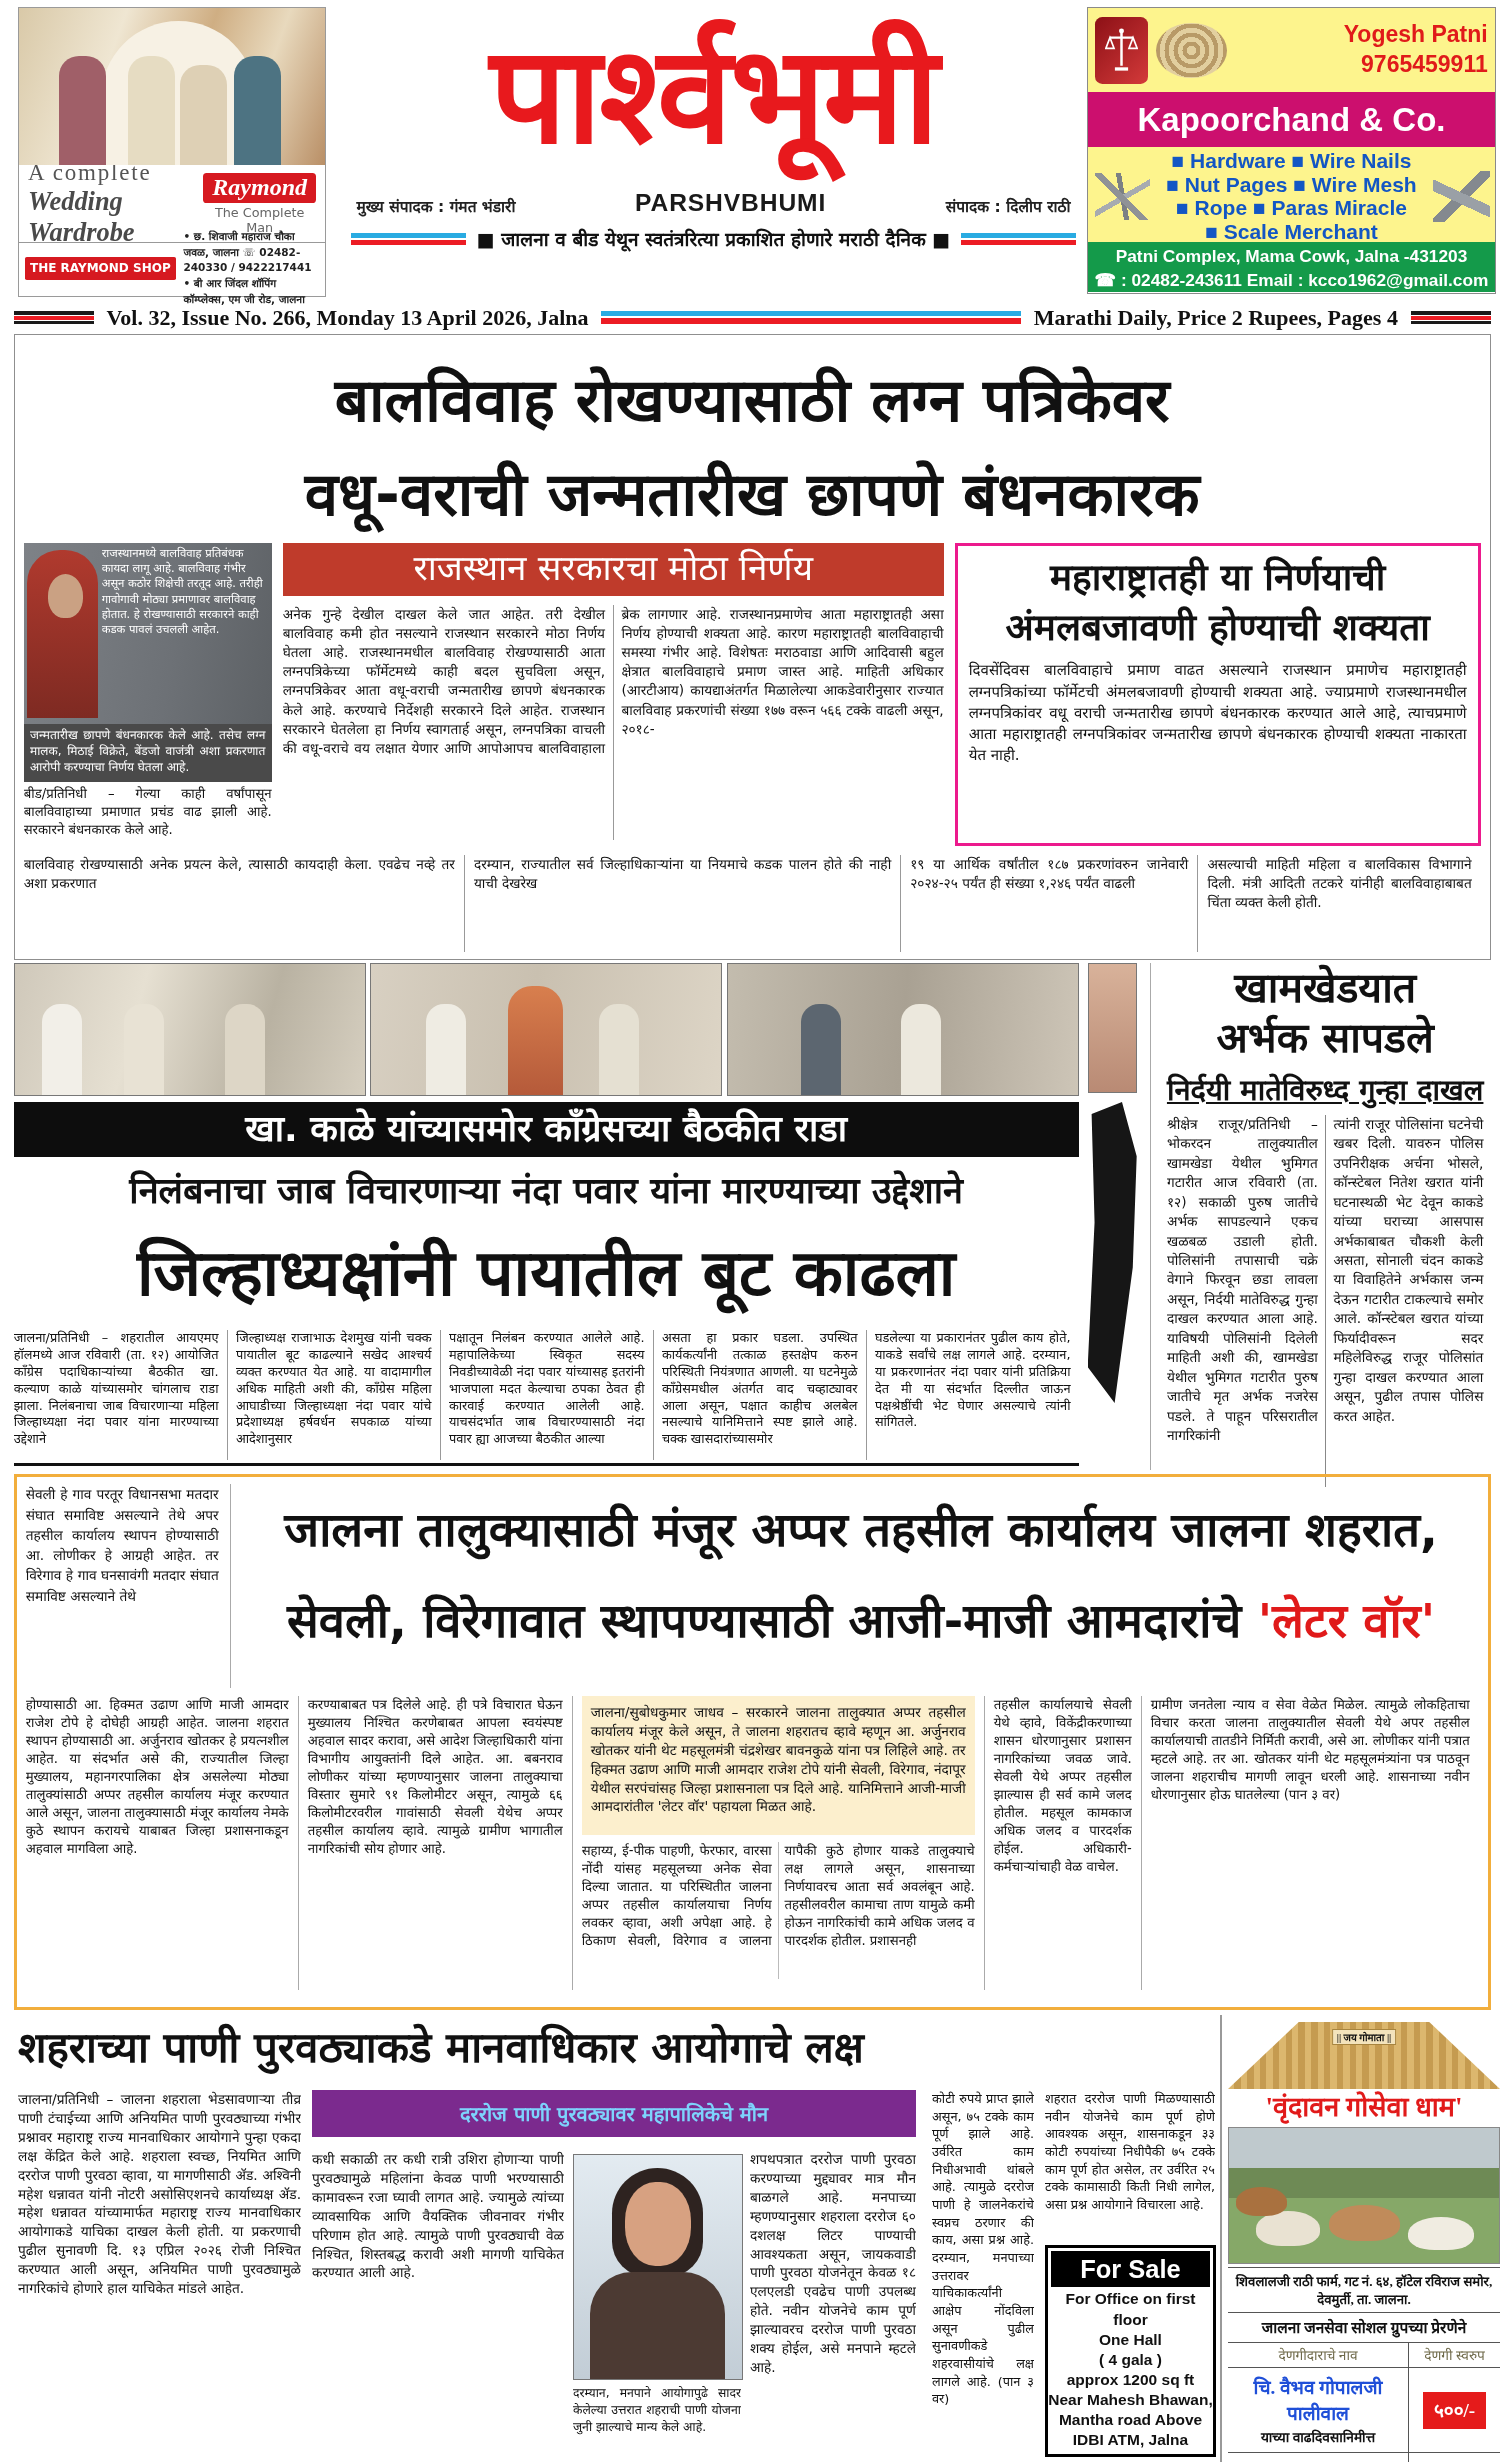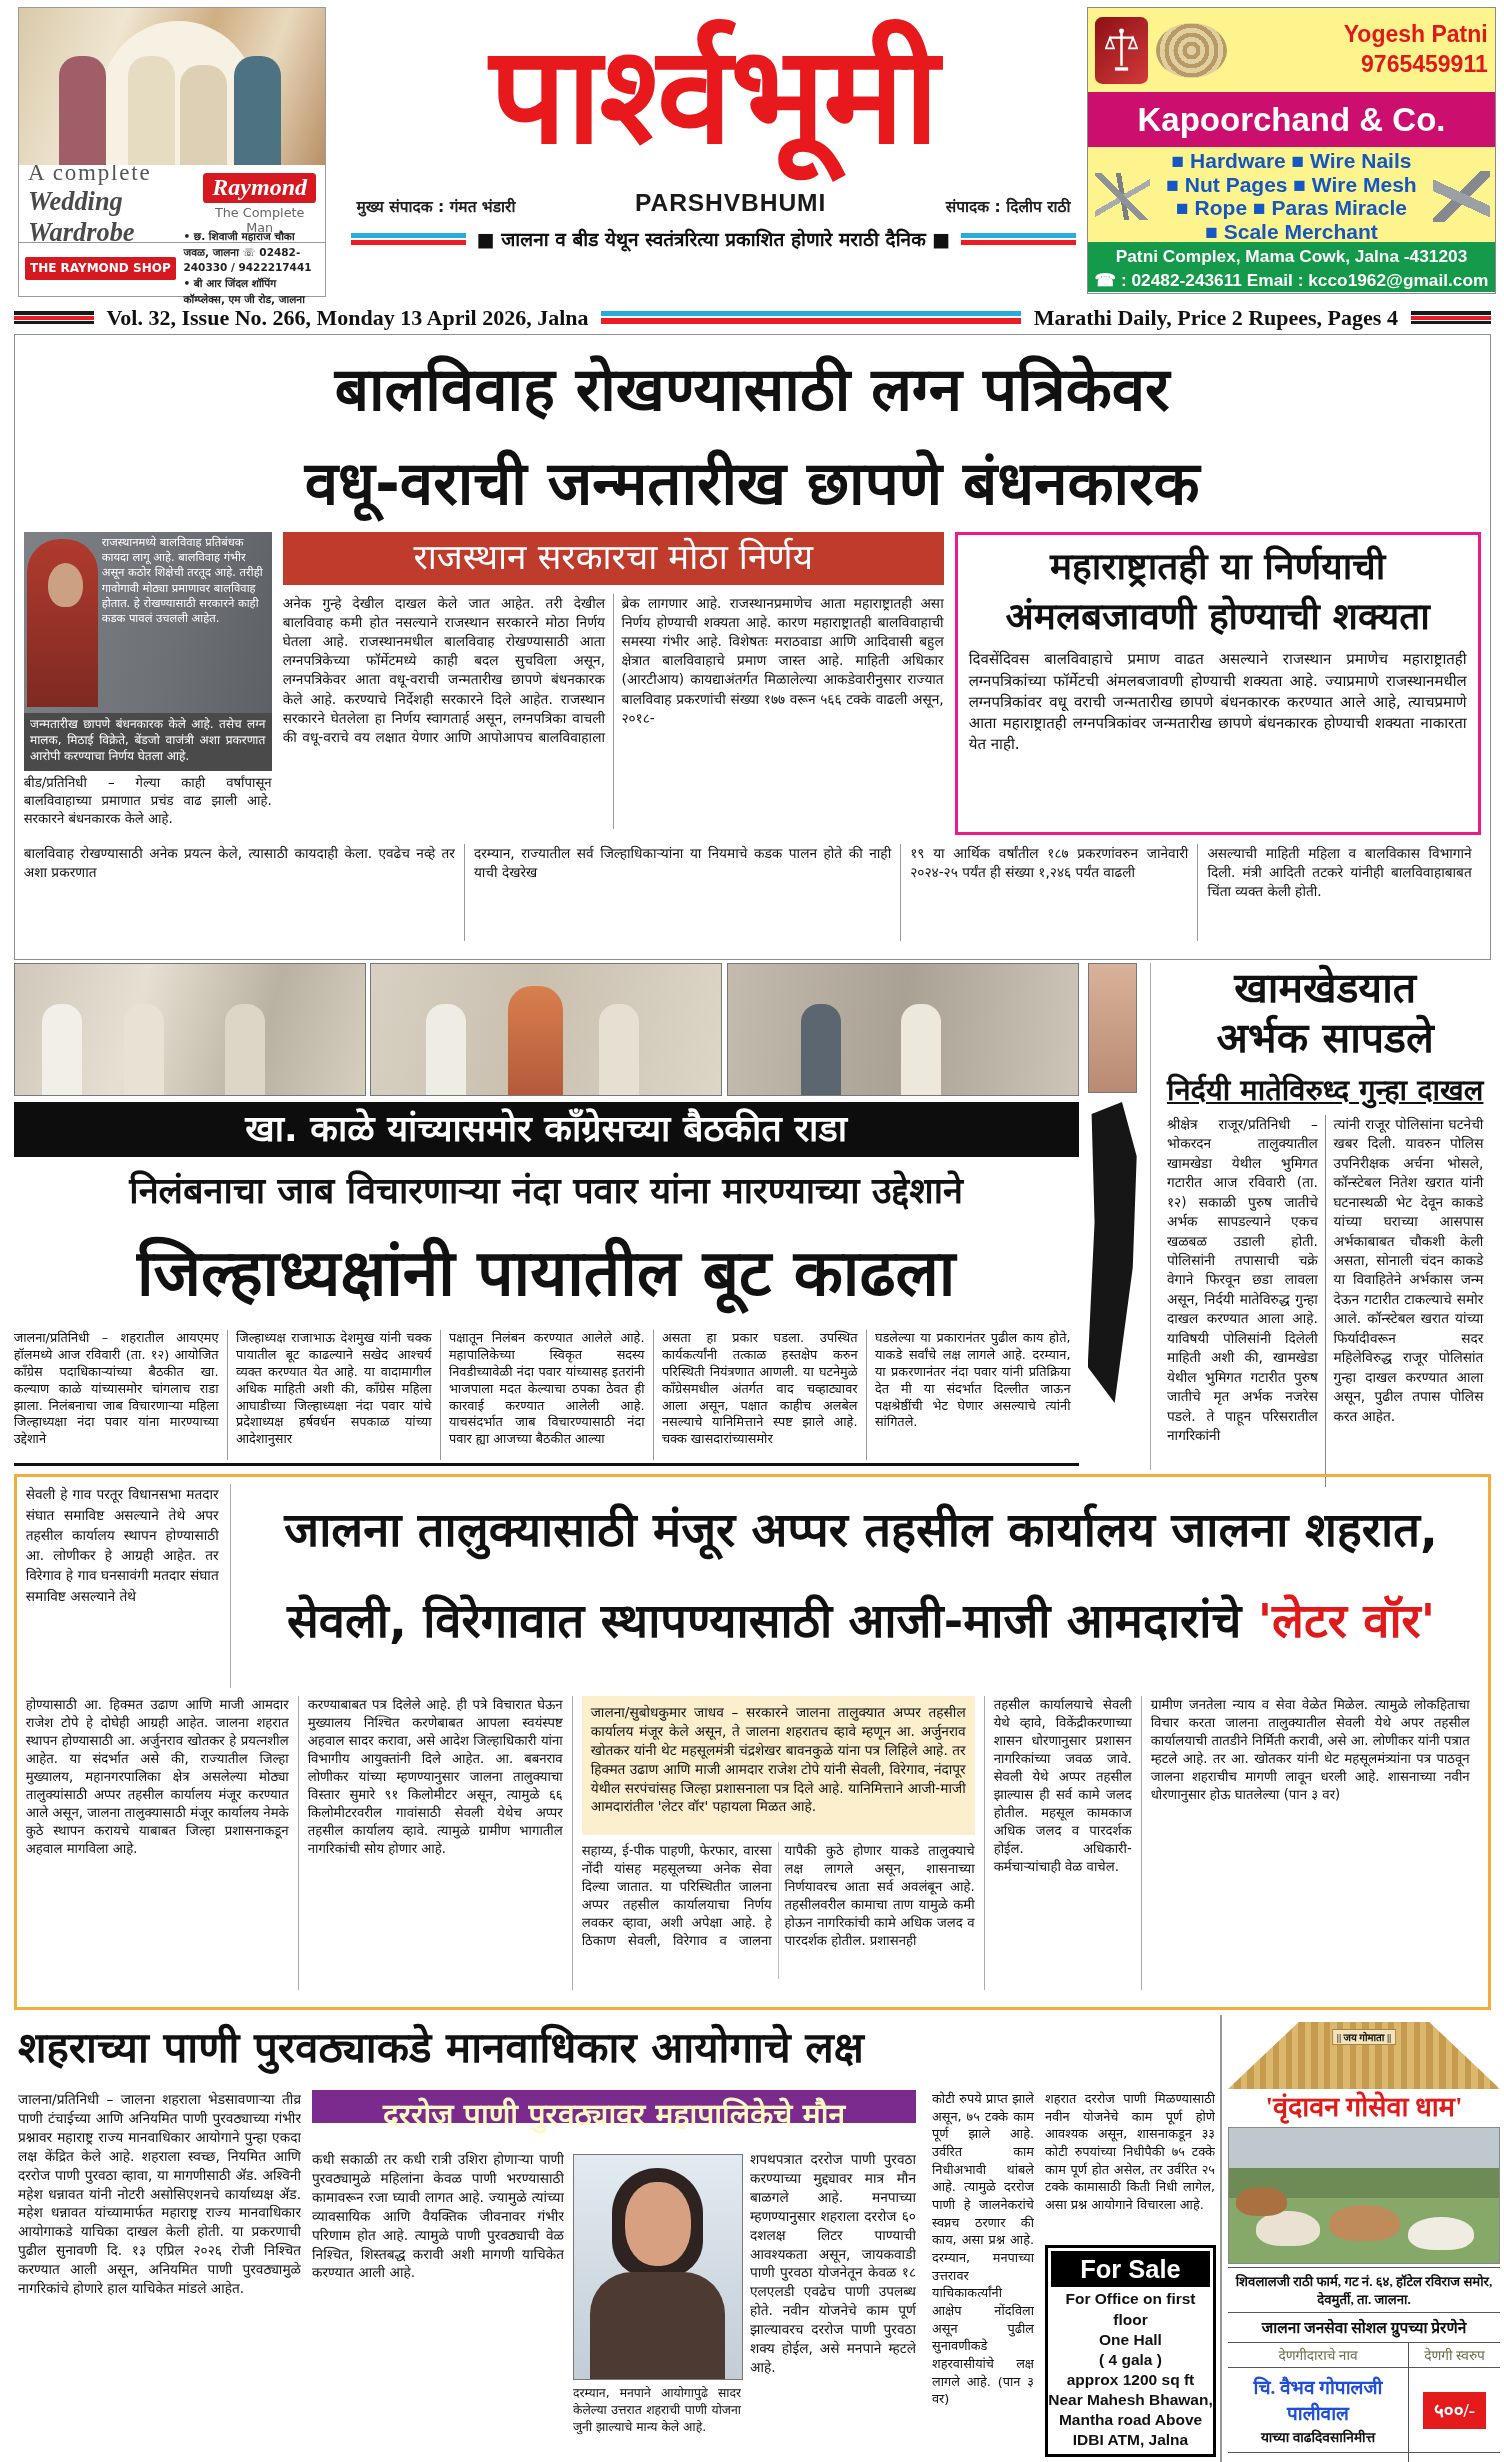--- a/index.html
+++ b/index.html
@@ -52,21 +52,21 @@
      linear-gradient(-45deg,transparent 42%,#84898f 42% 56%,transparent 56%);}
   .k-addr{height:50px;background:#149a4a;color:#fff;font-family:"Liberation Sans",sans-serif;font-weight:bold;font-size:17.3px;text-align:center;line-height:1.4;padding-top:1.8px;box-sizing:border-box;}
 
   
   .dateline{left:13.7px;top:302px;width:1477px;height:31px;display:flex;align-items:center;gap:12.8px;}
   .chip{display:inline-block;width:80px;height:12.8px;background:linear-gradient(#1a1a1a 0 3.6px,#fff 3.6px 5.5px,#ec1c24 5.5px 9px,#fff 9px 10px,#1a1a1a 10px 12.8px);}
   .dl-txt{font-family:"Liberation Serif",serif;font-weight:bold;font-size:22px;white-space:nowrap;}
   .dl-mid{flex:1;height:12.8px;background:linear-gradient(#29abe2 0 4.6px,#fff 4.6px 7.3px,#ec1c24 7.3px 12.8px);}
 
   
-  .leadbox{left:13.7px;top:334px;width:1477px;height:626px;border:1.8px solid #8f8f8f;box-sizing:border-box;padding:7px 9px;}
+  .leadbox{left:13.7px;top:334px;width:1477px;height:626px;border:1.8px solid #8f8f8f;box-sizing:border-box;padding:18px 9px;}
   .lead-h{font-size:60px;font-weight:800;line-height:94px;text-align:center;white-space:nowrap;}
   .lead-row{display:flex;gap:11px;height:303px;margin-top:1.8px;}
   .lead-left{width:248px;flex:none;}
   .girl{position:relative;height:181px;background:linear-gradient(100deg,#7e8287 0%,#6d7176 60%,#5d6165 100%);overflow:hidden;}
   .girl-fig{position:absolute;left:3.6px;top:7.3px;width:71px;height:168px;background:linear-gradient(#b03a2e,#7e2a22);border-radius:33px 33px 0 0;}
   .girl-face{position:absolute;left:24px;top:31px;width:35px;height:44px;background:#caa183;border-radius:50% 50% 45% 45%;}
   .girl-overlay{position:absolute;left:78px;top:3.6px;right:3.6px;bottom:1.8px;color:#fff;font-size:11.4px;line-height:1.32;text-align:left;overflow:hidden;}
   .lead-caption{background:#4a4a4a;color:#fff;font-size:12px;line-height:1.3;padding:4.6px 6.4px;height:58px;box-sizing:border-box;overflow:hidden;}
   .lead-para{margin-top:3.6px;font-size:13.2px;line-height:1.36;height:55px;}
   .lead-mid{width:661px;flex:none;}
@@ -117,21 +117,21 @@
   .lwc:first-child{border-left:none;padding-left:0;}
   .lw-c1{width:272px;}.lw-c2{width:274px;}.lw-cm{width:412px;}.lw-c4{width:157px;}.lw-c5{flex:1;}
   .lw-box{background:#fcefcd;padding:7.3px 9px;font-size:13.7px;line-height:1.38;height:139px;box-sizing:border-box;overflow:hidden;margin-bottom:7.3px;text-align:justify;}
   .lw-boxbelow{column-count:2;column-gap:12.8px;column-rule:0.9px solid #bbb;font-size:13.2px;line-height:1.36;height:137px;overflow:hidden;text-align:justify;}
 
   
   .bottom{left:0;top:2015px;width:1505px;height:447px;}
   .w-head{position:absolute;left:18px;top:3.6px;width:1040px;height:60px;font-size:42px;font-weight:800;line-height:58px;white-space:nowrap;}
   .w-col{position:absolute;font-size:13.7px;line-height:1.38;text-align:justify;overflow:hidden;}
   .w-c1{left:18px;top:75px;width:283px;height:365px;}
-  .purple{position:absolute;left:312px;top:75px;width:604px;height:33px;background:#7b2a8e;color:#fef9c3;font-size:30px;font-weight:bold;text-align:center;line-height:49px;}
+  .purple{position:absolute;left:312px;top:75px;width:604px;height:47px;background:#7b2a8e;color:#7dd3fc;font-size:20px;font-weight:bold;text-align:center;line-height:49px;}
   .w-c2{left:312px;top:135px;width:252px;height:305px;}
   .w-photo{position:absolute;left:573px;top:139px;width:168px;height:224px;border:0.9px solid #777;background:linear-gradient(#e3ebf1,#c2cdd6);overflow:hidden;}
   .p-hair{position:absolute;left:38px;top:12.8px;width:91px;height:109px;background:#2e2320;border-radius:46px 46px 36px 36px;}
   .p-face{position:absolute;left:51px;top:27px;width:66px;height:84px;background:#d7a181;border-radius:46%;}
   .p-body{position:absolute;left:16.4px;top:117px;width:135px;height:109px;background:#4c3a33;border-radius:42px 42px 0 0;}
   .w-c2b{left:573px;top:370px;width:168px;height:69px;font-size:12.3px;}
   .w-c3{left:750px;top:135px;width:166px;height:305px;}
   .w-c4{left:932px;top:75px;width:102px;height:365px;font-size:12.8px;}
   .w-c5{left:1045px;top:75px;width:170px;height:148px;font-size:12.8px;}
   .forsale{position:absolute;left:1045px;top:230px;width:171px;height:212px;border:3.6px solid #000;box-sizing:border-box;font-family:"Liberation Sans",sans-serif;}

